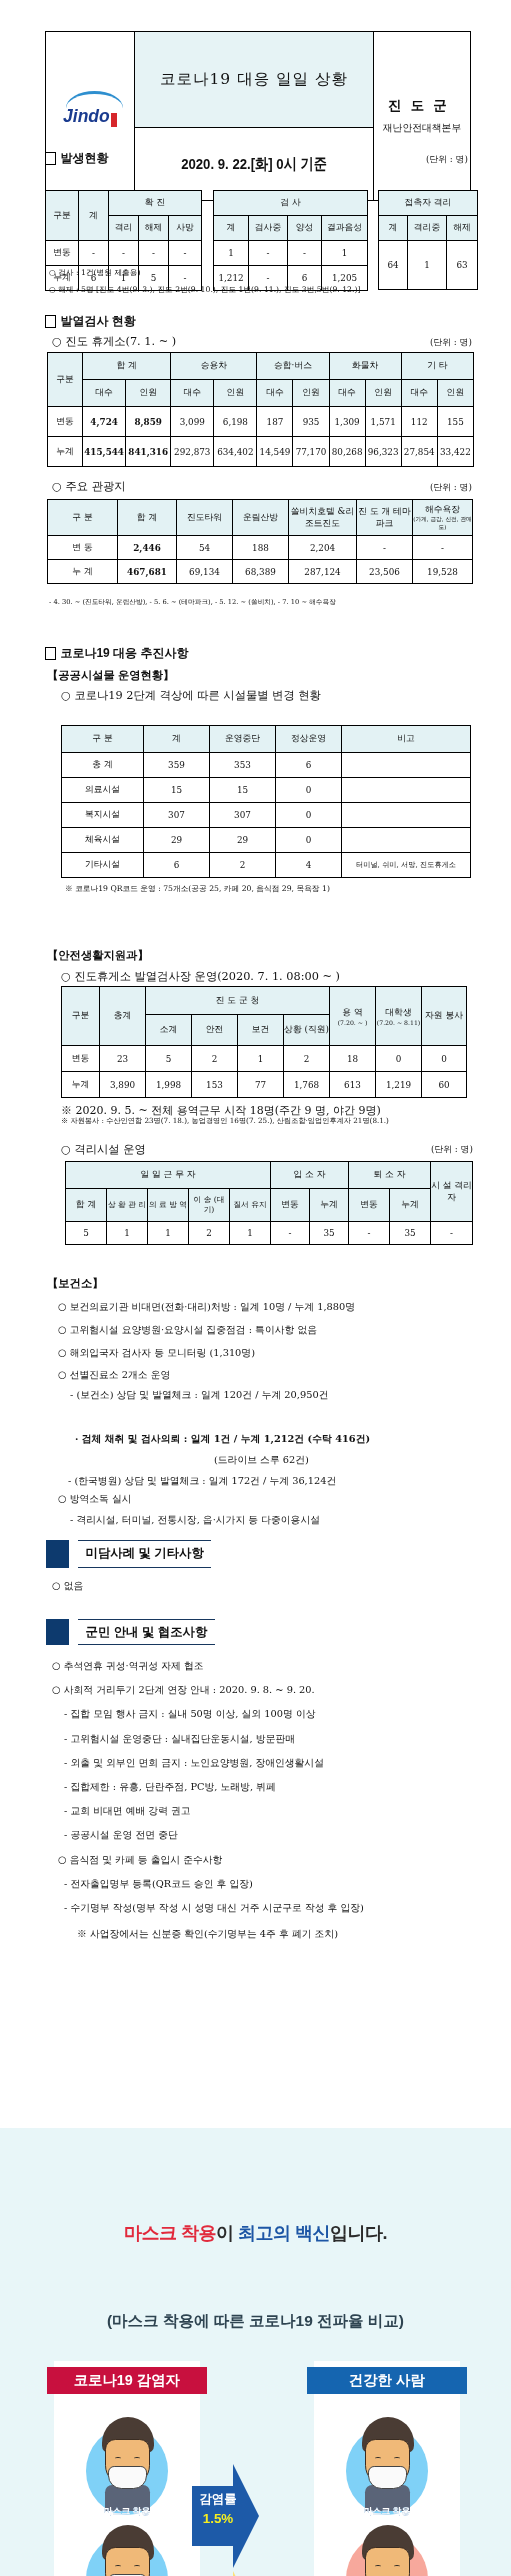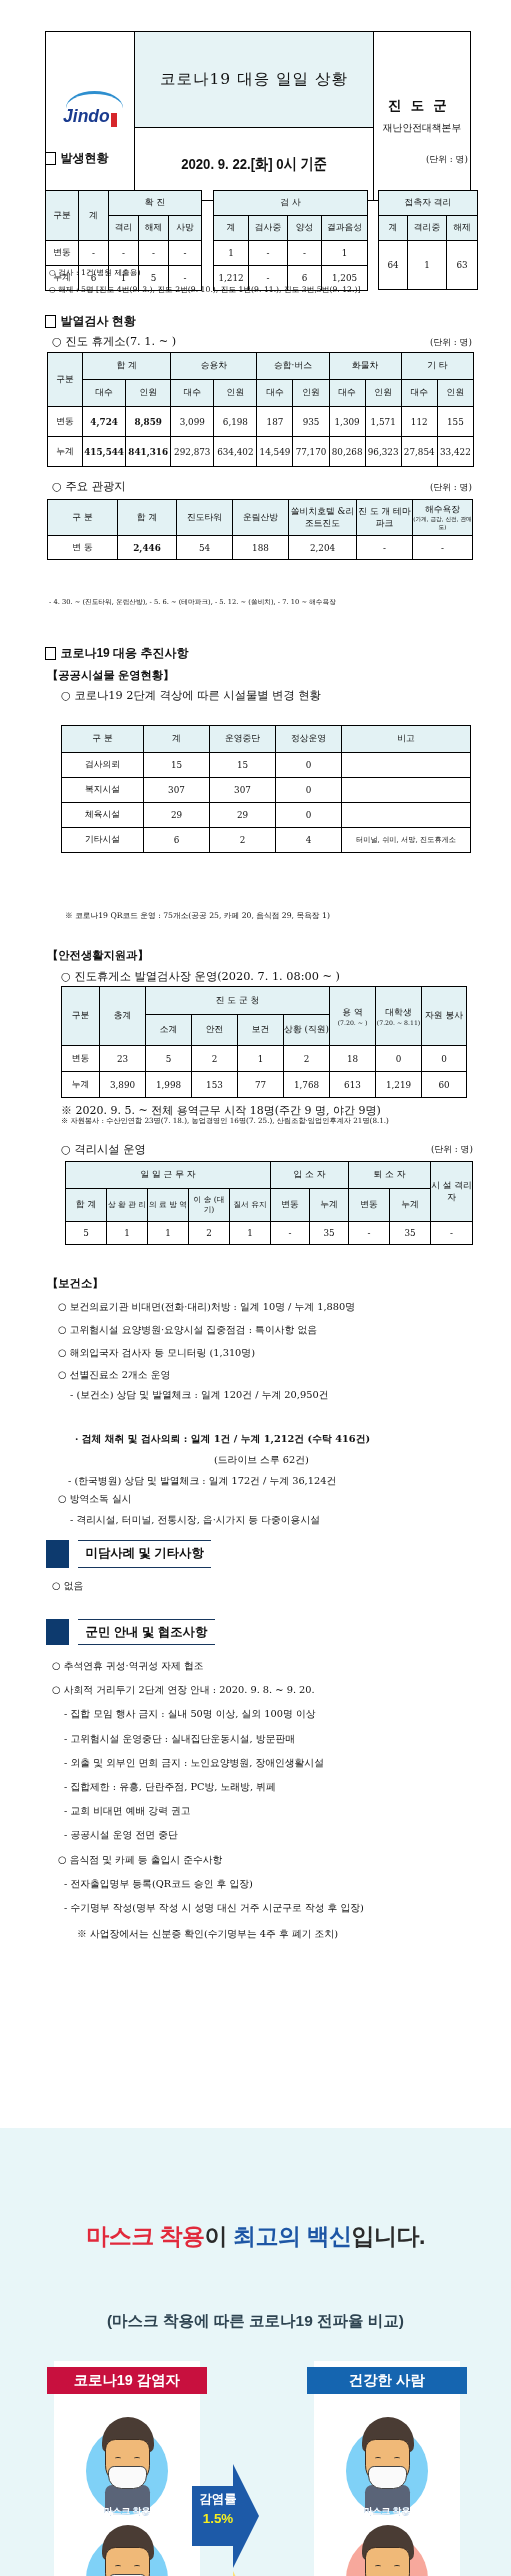--- a/index.html
+++ b/index.html
@@ -36,21 +36,21 @@
   table.t .b { font-weight: bold; }
   .tbl-top { border-top: 1px solid #000 !important; }
 
   
   .band { display: flex; align-items: stretch; }
   .band-block { width: 23px; background: #0d3a6e; }
   .band-text { margin-left: 9.3px; border-top: 1.5px solid #17375e; border-bottom: 1.5px solid #17375e; padding: 4.1px 7.2px; font-size: 12.4px; font-weight: bold; font-family: "Liberation Sans", sans-serif; }
 
   
   .info { position: absolute; left: 0; top: 2128px; width: 511px; height: 726px; background: #e8f6f8; }
-  .info-head { position: absolute; top: 93px; width: 100%; text-align: center; font-family: "Liberation Sans", sans-serif; font-weight: bold; font-size: 23px; letter-spacing: -0.5px; }
+  .info-head { position: absolute; top: 93px; width: 100%; text-align: center; font-family: "Liberation Sans", sans-serif; font-weight: bold; font-size: 18px; letter-spacing: -0.5px; }
   .red { color: #e12a3c; } .blue { color: #1d56a5; } .dark { color: #2b2b2b; }
   .info-sub { position: absolute; top: 183px; width: 100%; text-align: center; font-family: "Liberation Sans", sans-serif; font-weight: bold; font-size: 15.5px; color: #2e4451; }
   .col { position: absolute; top: 233px; width: 146px; height: 464px; background: #fff; }
   .col-head { position: absolute; top: 6.2px; left: -7.2px; width: 160px; height: 27px; color: #fff; font-family: "Liberation Sans", sans-serif; font-weight: bold; font-size: 14.4px; display: flex; align-items: center; justify-content: center; }
   .avatar { position: absolute; width: 82px; height: 103px; left: 32px; }
   .avatar .circle { position: absolute; left: 0; top: 10.3px; width: 82px; height: 88px; border-radius: 50%; }
   .avatar .hair { position: absolute; left: 15.5px; top: 0; width: 52px; height: 36px; background: #4a3c34; border-radius: 26px 26px 7.2px 7.2px; }
   .avatar .face { position: absolute; left: 18.5px; top: 21.6px; width: 45px; height: 47px; background: #f0b978; border-radius: 10.3px 10.3px 20.6px 20.6px; border: 1.5px solid #3a2c22; }
   .avatar .eye { position: absolute; top: 17.5px; width: 6.2px; height: 3.1px; border-top: 1.5px solid #222; border-radius: 50%; }
   .avatar .mask { position: absolute; left: 21.6px; top: 49px; width: 39px; height: 23px; background: #fafafa; border: 1.5px solid #444; border-radius: 6.2px 6.2px 13.4px 13.4px; }
@@ -284,20 +284,29 @@
     </tr>
     <tr style="height:24px">
       <td>변 동</td>
       <td class="b">2,446</td>
       <td>54</td>
       <td>188</td>
       <td>2,204</td>
       <td>-</td>
       <td>-</td>
     </tr>
+    <tr style="height:24px">
+      <td>누 계</td>
+      <td class="b">467,681</td>
+      <td>69,134</td>
+      <td>68,389</td>
+      <td>287,124</td>
+      <td>23,506</td>
+      <td>19,528</td>
+    </tr>
   </tbody>
     </table>
   <div class="abs note" style="left:49px; top:598px; font-size:6.7px;">- 4. 30. ~ (진도타워, 운림산방),     - 5. 6. ~ (테마파크),     - 5. 12. ~ (쏠비치), - 7. 10 ~ 해수욕장</div>
 
   <div class="abs sec-title" style="left:45px; top:645px;">
     <span class="box-glyph"></span>
     <span>코로나19 대응 추진사항</span>
   </div>
   <div class="abs bracket-title" style="left:47px; top:668px;">【공공시설물 운영현황】</div>
   <div class="abs sub-title" style="left:61px; top:688px;">○ 코로나19 2단계 격상에 따른 시설물별 변경 현황</div>
@@ -312,21 +321,28 @@
       </colgroup>
     <tbody>
         <tr style="height:27px">
       <th>구    분</th>
       <th class="tbl-top">계</th>
       <th>운영중단</th>
       <th>정상운영</th>
       <th>비고</th>
     </tr>
     <tr style="height:25px">
-          <td>검사의뢰</td>
+          <td>총    계</td>
+          <td>359</td>
+          <td>353</td>
+          <td>6</td>
+          <td></td>
+        </tr>
+    <tr style="height:25px">
+          <td>의료시설</td>
           <td>15</td>
           <td>15</td>
           <td>0</td>
           <td></td>
         </tr>
     <tr style="height:25px">
           <td>복지시설</td>
           <td>307</td>
           <td>307</td>
           <td>0</td>
@@ -341,21 +357,21 @@
         </tr>
     <tr style="height:25px">
           <td>기타시설</td>
           <td>6</td>
           <td>2</td>
           <td>4</td>
           <td style="font-size:7.2px">터미널, 쉬미, 서망, 진도휴게소</td>
         </tr>
   </tbody>
     </table>
-  <div class="abs note" style="left:65px; top:911px;">※ 코로나19 QR코드 운영 : 75개소(공공 25, 카페 20, 음식점 29, 목욕장 1)</div>
+  <div class="abs note" style="left:65px; top:884px;">※ 코로나19 QR코드 운영 : 75개소(공공 25, 카페 20, 음식점 29, 목욕장 1)</div>
 
   <div class="abs bracket-title" style="left:47px; top:948px;">【안전생활지원과】</div>
   <div class="abs sub-title" style="left:61px; top:969px;">○ 진도휴게소 발열검사장 운영(2020. 7. 1. 08:00 ~ )</div>
 
   <table class="t abs" style="left:61px; top:986px; width:404px;">
     <colgroup>
         <col style="width:38px">
         <col style="width:46px">
         <col style="width:46px">
         <col style="width:46px">

